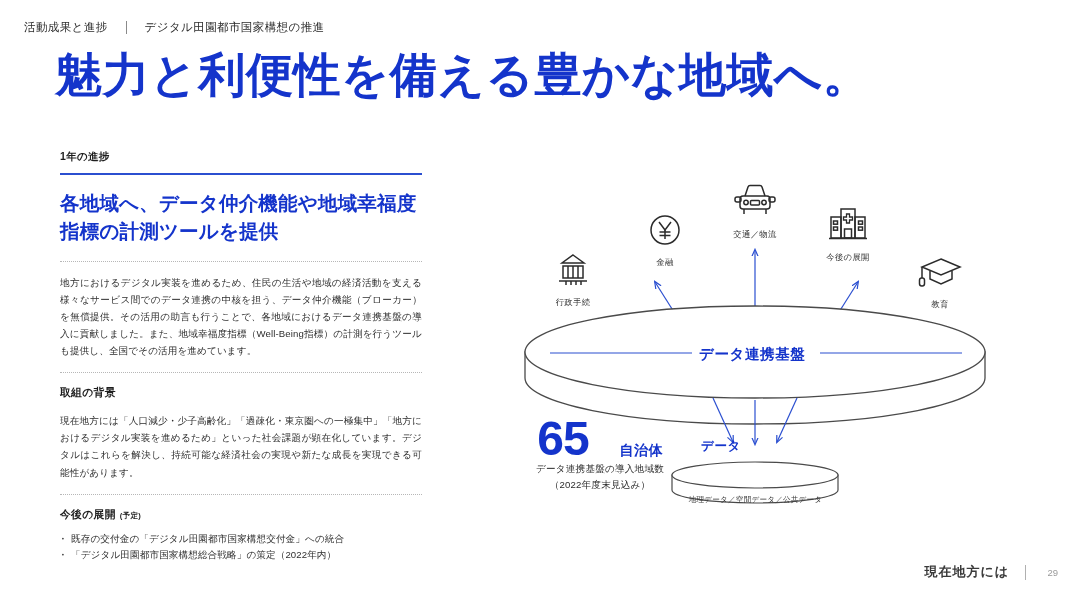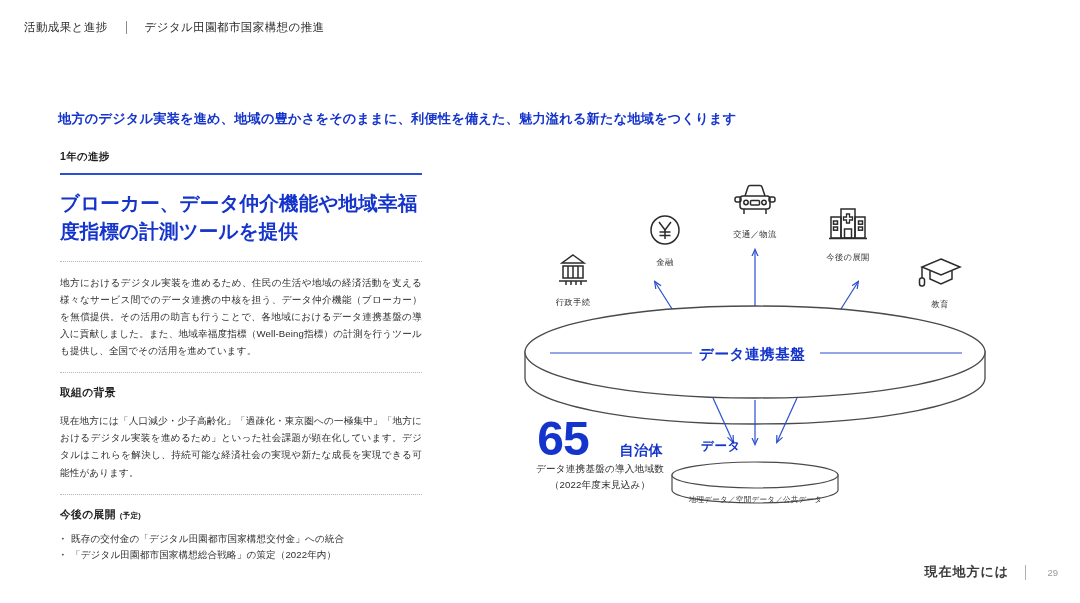--- a/index.html
+++ b/index.html
@@ -260,26 +260,26 @@
 <body>
 
 <div id="slide">
 
   <div id="breadcrumb">
     <span>活動成果と進捗</span>
     <span class="crumb-sep"></span>
     <span>デジタル田園都市国家構想の推進</span>
   </div>
 
-  <div id="hero-sub">地方のデジタル実装を進め、地域の豊かさをそのままに、利便性を備えた、魅力溢れる新たな地域をつくります</div>
+  <div id="hero-title">魅力と利便性を備える豊かな地域へ。</div>
 
   <div id="left-col">
     <div class="kicker">1年の進捗</div>
     <div class="rule-solid"></div>
-    <div class="blue-head">ブローカー、データ仲介機能や地域幸福度指標の計測ツールを提供</div>
+    <div class="blue-head">各地域へ、データ仲介機能や地域幸福度指標の計測ツールを提供</div>
     <div class="rule-dotted"></div>
     <div class="body-para">地方におけるデジタル実装を進めるため、住民の生活や地域の経済活動を支える様々なサービス間でのデータ連携の中核を担う、データ仲介機能（ブローカー）を無償提供。その活用の助言も行うことで、各地域におけるデータ連携基盤の導入に貢献しました。また、地域幸福度指標（Well-Being指標）の計測を行うツールも提供し、全国でその活用を進めています。</div>
     <div class="rule-dotted"></div>
     <div class="sub-head">取組の背景</div>
     <div class="body-para">現在地方には「人口減少・少子高齢化」「過疎化・東京圏への一極集中」「地方におけるデジタル実装を進めるため」といった社会課題が顕在化しています。デジタルはこれらを解決し、持続可能な経済社会の実現や新たな成長を実現できる可能性があります。</div>
     <div class="rule-dotted"></div>
     <div class="sub-head">
       <span>今後の展開</span><span class="note">(予定)</span>
     </div>
     <ul class="bullets">

